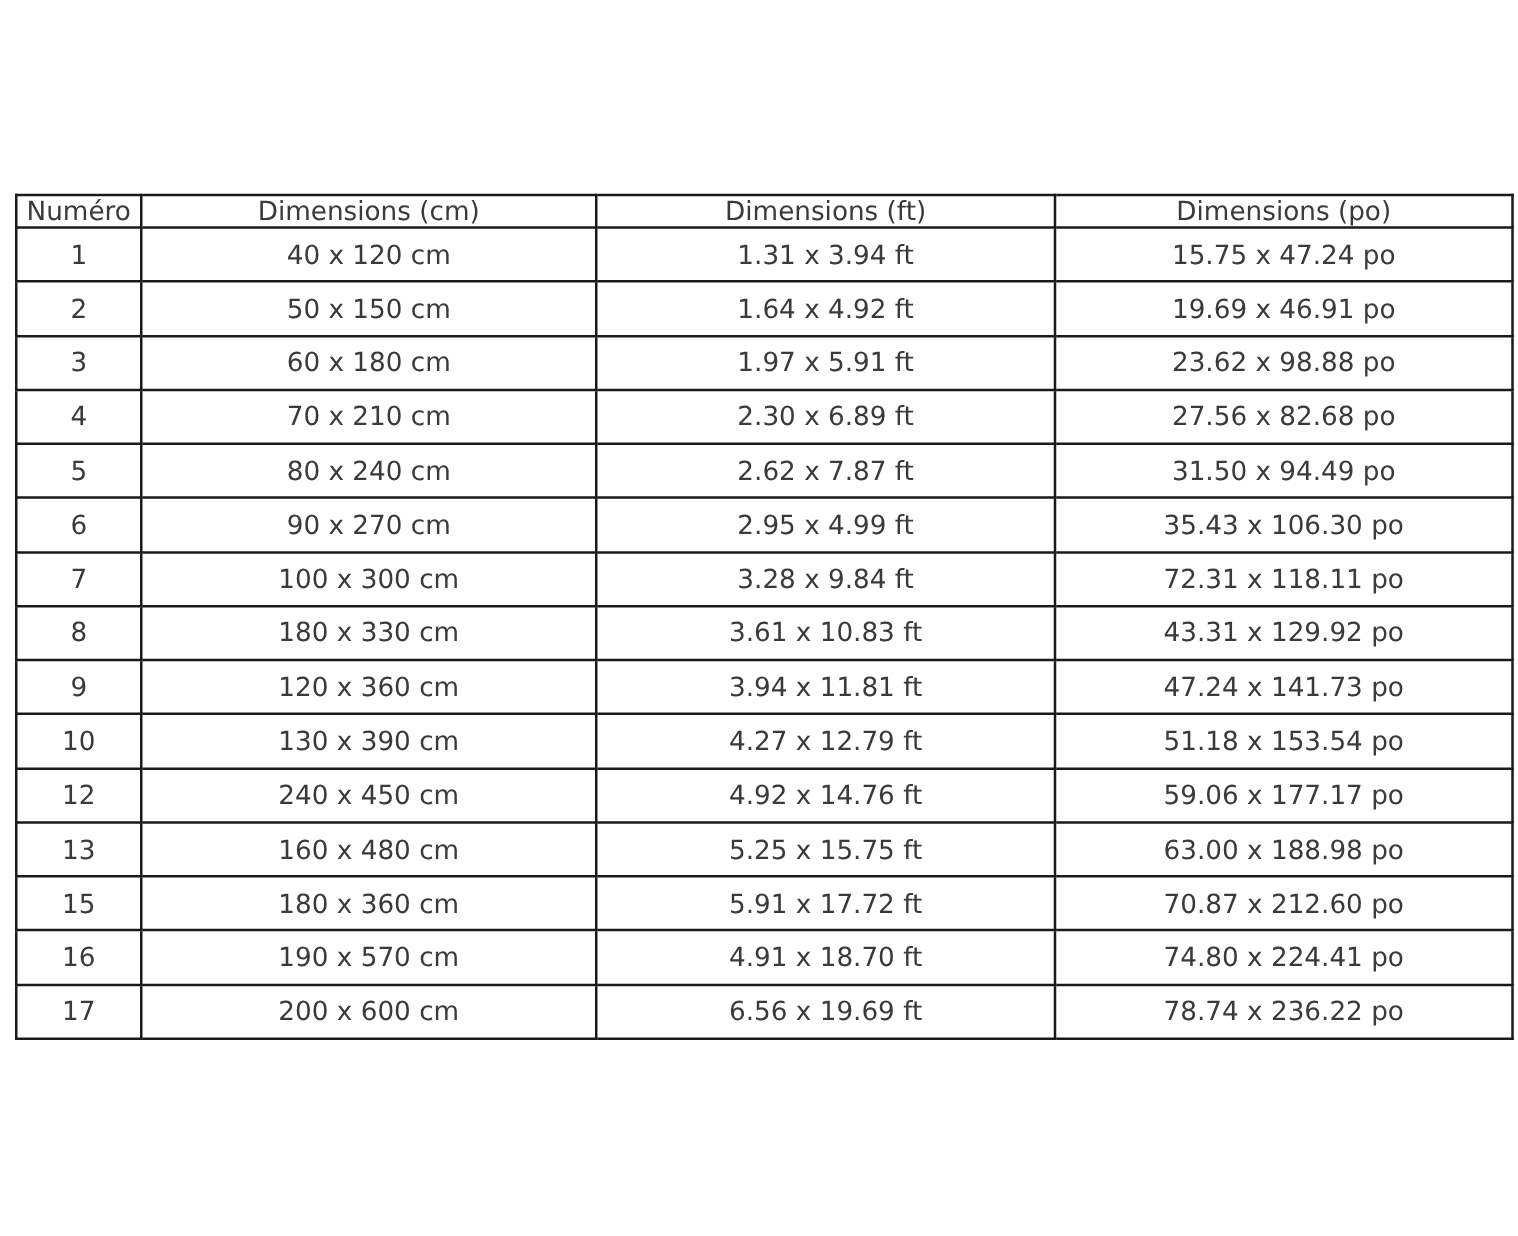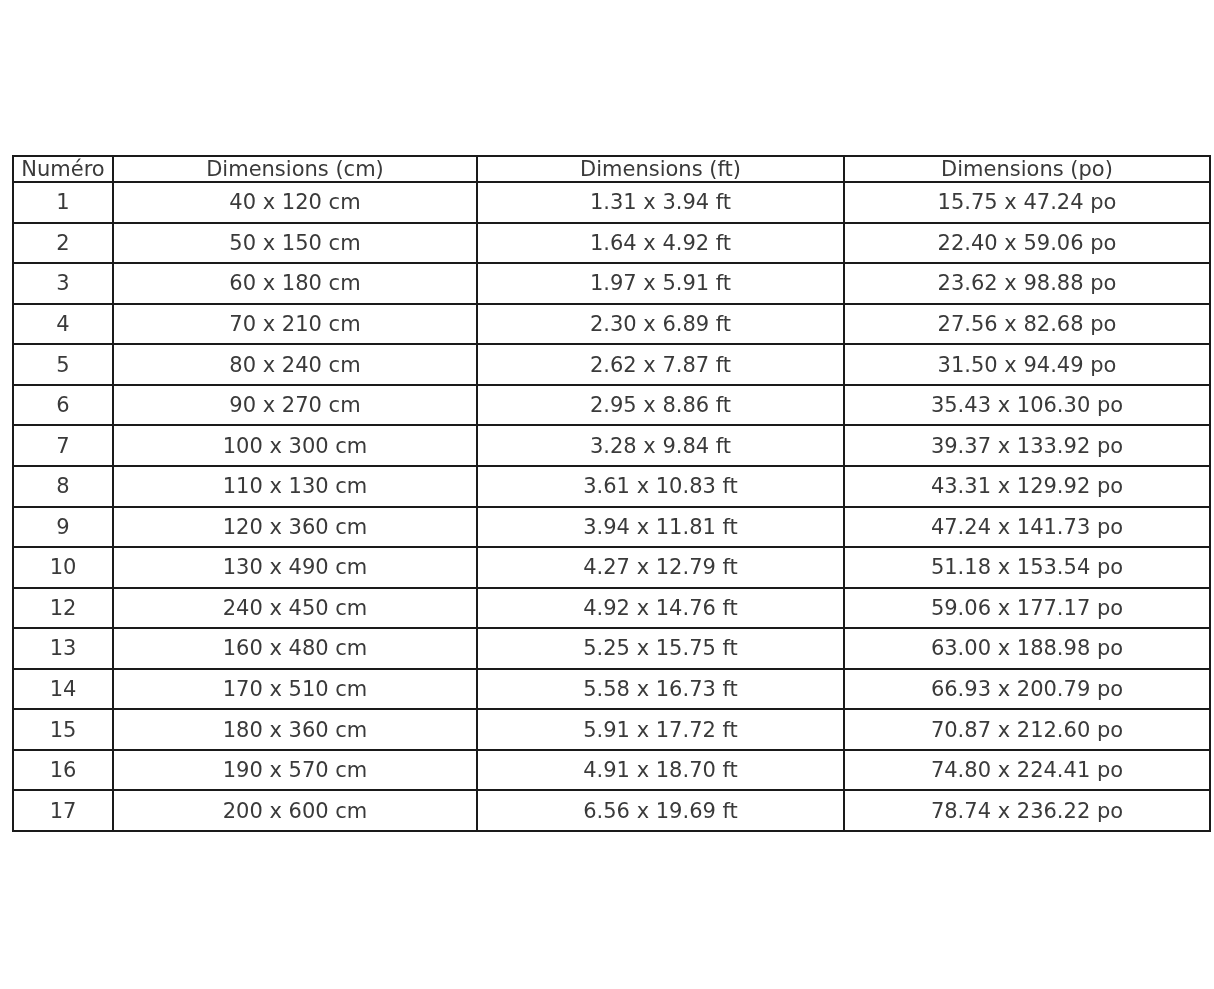--- a/index.html
+++ b/index.html
@@ -62,21 +62,21 @@
         <tr>
           <td class="col0">1</td>
           <td class="col1">40 x 120 cm</td>
           <td class="col2">1.31 x 3.94 ft</td>
           <td class="col3">15.75 x 47.24 po</td>
         </tr>
         <tr>
           <td class="col0">2</td>
           <td class="col1">50 x 150 cm</td>
           <td class="col2">1.64 x 4.92 ft</td>
-          <td class="col3">22.40 x 59.06 po</td>
+          <td class="col3">19.69 x 46.91 po</td>
         </tr>
         <tr>
           <td class="col0">3</td>
           <td class="col1">60 x 180 cm</td>
           <td class="col2">1.97 x 5.91 ft</td>
           <td class="col3">23.62 x 98.88 po</td>
         </tr>
         <tr>
           <td class="col0">4</td>
           <td class="col1">70 x 210 cm</td>
@@ -85,64 +85,58 @@
         </tr>
         <tr>
           <td class="col0">5</td>
           <td class="col1">80 x 240 cm</td>
           <td class="col2">2.62 x 7.87 ft</td>
           <td class="col3">31.50 x 94.49 po</td>
         </tr>
         <tr>
           <td class="col0">6</td>
           <td class="col1">90 x 270 cm</td>
-          <td class="col2">2.95 x 8.86 ft</td>
+          <td class="col2">2.95 x 4.99 ft</td>
           <td class="col3">35.43 x 106.30 po</td>
         </tr>
         <tr>
           <td class="col0">7</td>
           <td class="col1">100 x 300 cm</td>
           <td class="col2">3.28 x 9.84 ft</td>
-          <td class="col3">39.37 x 133.92 po</td>
+          <td class="col3">72.31 x 118.11 po</td>
         </tr>
         <tr>
           <td class="col0">8</td>
-          <td class="col1">110 x 130 cm</td>
+          <td class="col1">180 x 330 cm</td>
           <td class="col2">3.61 x 10.83 ft</td>
           <td class="col3">43.31 x 129.92 po</td>
         </tr>
         <tr>
           <td class="col0">9</td>
           <td class="col1">120 x 360 cm</td>
           <td class="col2">3.94 x 11.81 ft</td>
           <td class="col3">47.24 x 141.73 po</td>
         </tr>
         <tr>
           <td class="col0">10</td>
-          <td class="col1">130 x 490 cm</td>
+          <td class="col1">130 x 390 cm</td>
           <td class="col2">4.27 x 12.79 ft</td>
           <td class="col3">51.18 x 153.54 po</td>
         </tr>
         <tr>
           <td class="col0">12</td>
           <td class="col1">240 x 450 cm</td>
           <td class="col2">4.92 x 14.76 ft</td>
           <td class="col3">59.06 x 177.17 po</td>
         </tr>
         <tr>
           <td class="col0">13</td>
           <td class="col1">160 x 480 cm</td>
           <td class="col2">5.25 x 15.75 ft</td>
           <td class="col3">63.00 x 188.98 po</td>
-        </tr>
-        <tr>
-          <td class="col0">14</td>
-          <td class="col1">170 x 510 cm</td>
-          <td class="col2">5.58 x 16.73 ft</td>
-          <td class="col3">66.93 x 200.79 po</td>
         </tr>
         <tr>
           <td class="col0">15</td>
           <td class="col1">180 x 360 cm</td>
           <td class="col2">5.91 x 17.72 ft</td>
           <td class="col3">70.87 x 212.60 po</td>
         </tr>
         <tr>
           <td class="col0">16</td>
           <td class="col1">190 x 570 cm</td>

